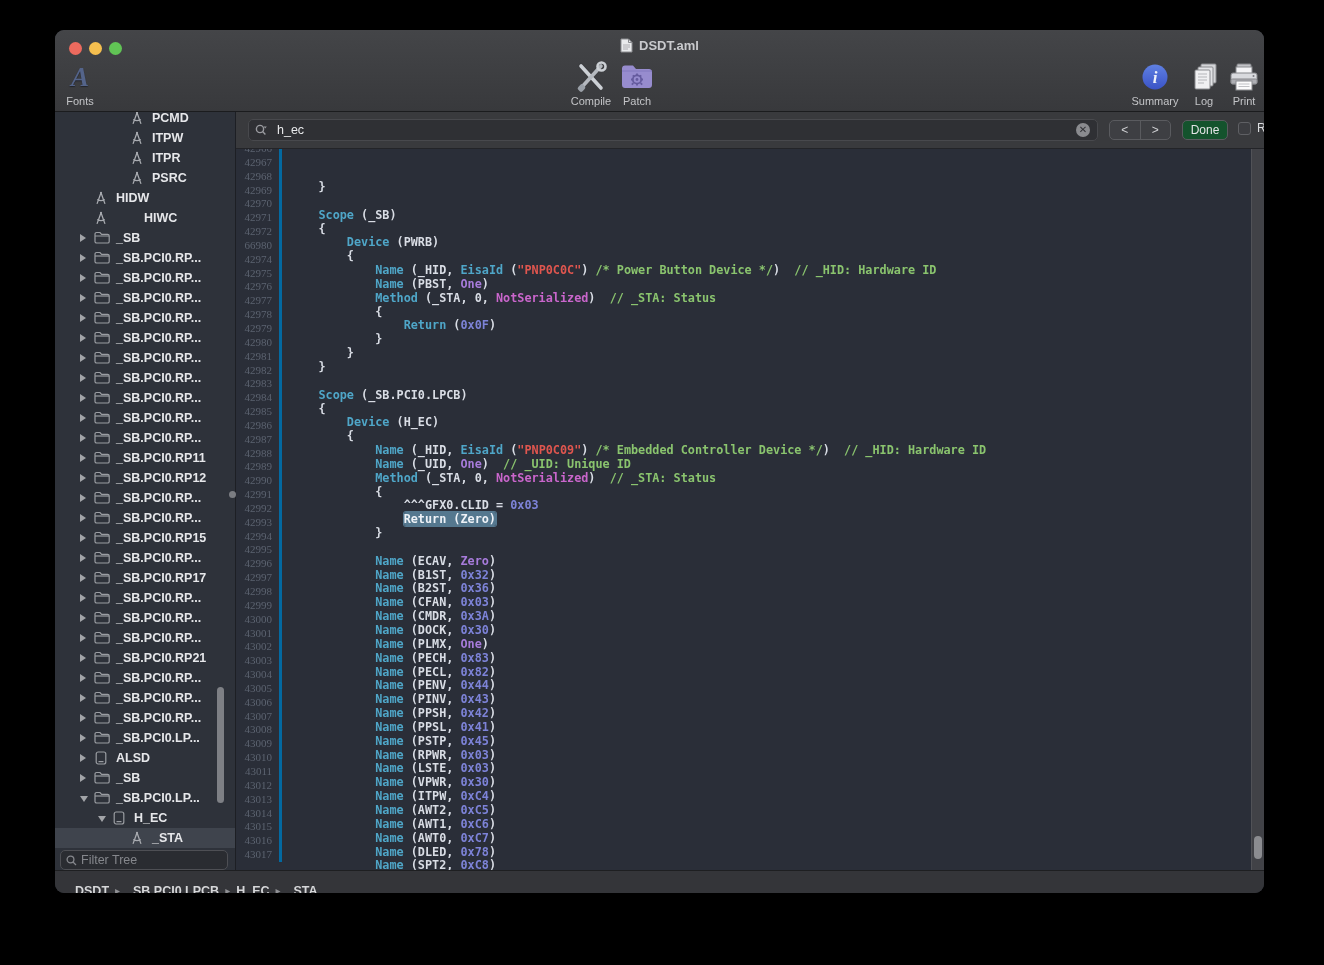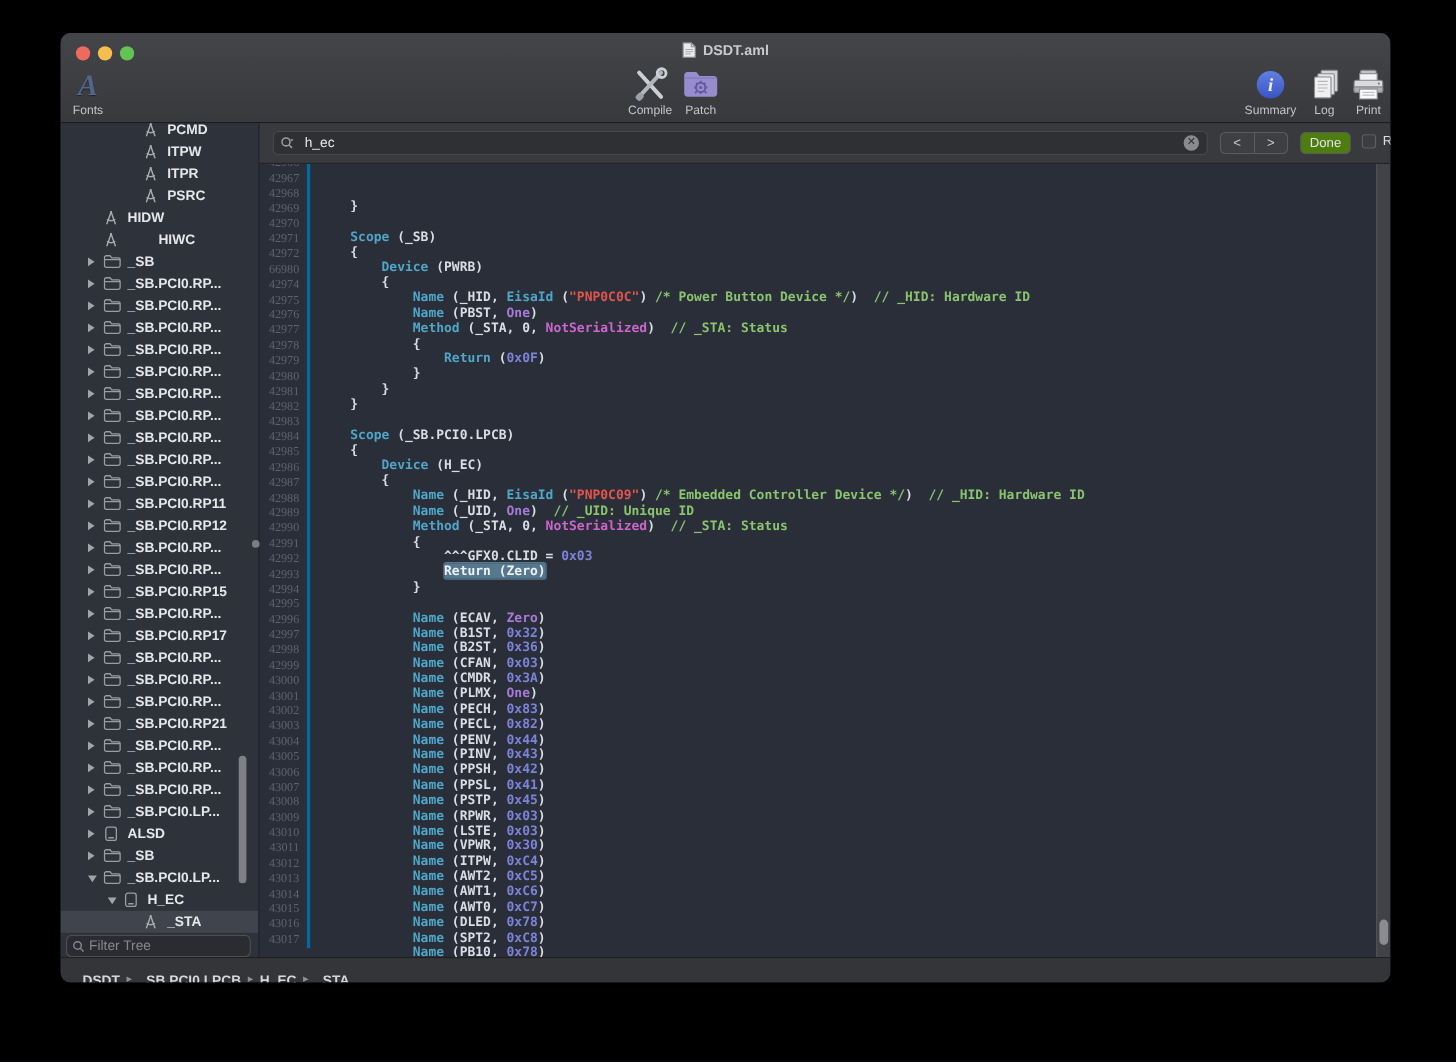--- a/index.html
+++ b/index.html
@@ -45,21 +45,21 @@
   .sfield{position:absolute;left:12px;top:7px;width:850px;height:22px;background:#2f3034;border:1px solid #48494d;
     border-radius:5px;display:flex;align-items:center;box-sizing:border-box;}
   .sfield .q{font-size:12.5px;color:#e8e9eb;margin-left:5px;}
   .clear{position:absolute;right:7px;top:3px;width:14px;height:14px;border-radius:50%;background:#8a8b8f;
     color:#2f3034;font-size:10px;line-height:14px;text-align:center;font-weight:bold;}
   .seg{position:absolute;left:873px;top:8px;width:62px;height:20px;border:1px solid #5a5b5f;border-radius:5px;
     display:flex;box-sizing:border-box;background:#3e3f43;}
   .seg .sb{flex:1;text-align:center;font-size:12px;color:#cfd0d3;line-height:18px;}
   .seg .sb:first-child{border-right:1px solid #5a5b5f;}
   .donebtn{position:absolute;left:946px;top:8px;width:46px;height:20px;border:1px solid #5a5b5f;border-radius:5px;
-    background:#4d7c0f;color:#e3e4e6;font-size:12px;text-align:center;line-height:18px;box-sizing:border-box;}
+    background:#14532d;color:#e3e4e6;font-size:12px;text-align:center;line-height:18px;box-sizing:border-box;}
   .chkwrap{position:absolute;left:1002px;top:9px;display:flex;align-items:center;gap:6px;}
   .chk{width:13px;height:13px;border:1px solid #5f6064;border-radius:3px;background:#3c3d41;box-sizing:border-box;}
   .chkwrap .cl{font-size:12px;color:#dcdde0;}
   .codewrap{position:absolute;left:0;top:37px;right:0;bottom:0;overflow:hidden;}
   .gutter{position:absolute;left:0;top:-7px;width:46px;box-sizing:border-box;border-right:3px solid #0369a1;
     font-family:Liberation Serif, serif;font-size:11px;color:#5c6370;}
   .gutter div{height:13.85px;line-height:13.85px;text-align:right;padding-right:7px;}
   .code{position:absolute;left:46px;top:-7px;right:14px;padding-left:8px;
     font-family:"DejaVu Sans Mono","Liberation Mono",monospace;font-size:11.8px;font-weight:bold;margin-top:39px;}
   .code div{height:13.85px;line-height:13.85px;white-space:pre;}
@@ -751,20 +751,21 @@
             <div><span class="tk-i">            {</span></div>
             <div><span class="tk-i">                </span><span class="tk-wv">^^^GFX0.CLID</span><span class="tk-i"> = </span><span class="tk-n">0x03</span></div>
             <div><span class="tk-i">                </span><span class="tk-hl">Return (Zero)</span></div>
             <div><span class="tk-i">            }</span></div>
             <div></div>
             <div><span class="tk-i">            </span><span class="tk-k">Name</span><span class="tk-i"> (ECAV, </span><span class="tk-e">Zero</span><span class="tk-i">)</span></div>
             <div><span class="tk-i">            </span><span class="tk-k">Name</span><span class="tk-i"> (B1ST, </span><span class="tk-n">0x32</span><span class="tk-i">)</span></div>
             <div><span class="tk-i">            </span><span class="tk-k">Name</span><span class="tk-i"> (B2ST, </span><span class="tk-n">0x36</span><span class="tk-i">)</span></div>
             <div><span class="tk-i">            </span><span class="tk-k">Name</span><span class="tk-i"> (CFAN, </span><span class="tk-n">0x03</span><span class="tk-i">)</span></div>
             <div><span class="tk-i">            </span><span class="tk-k">Name</span><span class="tk-i"> (CMDR, </span><span class="tk-n">0x3A</span><span class="tk-i">)</span></div>
+            <div><span class="tk-i">            </span><span class="tk-k">Name</span><span class="tk-i"> (DOCK, </span><span class="tk-n">0x30</span><span class="tk-i">)</span></div>
             <div><span class="tk-i">            </span><span class="tk-k">Name</span><span class="tk-i"> (PLMX, </span><span class="tk-e">One</span><span class="tk-i">)</span></div>
             <div><span class="tk-i">            </span><span class="tk-k">Name</span><span class="tk-i"> (PECH, </span><span class="tk-n">0x83</span><span class="tk-i">)</span></div>
             <div><span class="tk-i">            </span><span class="tk-k">Name</span><span class="tk-i"> (PECL, </span><span class="tk-n">0x82</span><span class="tk-i">)</span></div>
             <div><span class="tk-i">            </span><span class="tk-k">Name</span><span class="tk-i"> (PENV, </span><span class="tk-n">0x44</span><span class="tk-i">)</span></div>
             <div><span class="tk-i">            </span><span class="tk-k">Name</span><span class="tk-i"> (PINV, </span><span class="tk-n">0x43</span><span class="tk-i">)</span></div>
             <div><span class="tk-i">            </span><span class="tk-k">Name</span><span class="tk-i"> (PPSH, </span><span class="tk-n">0x42</span><span class="tk-i">)</span></div>
             <div><span class="tk-i">            </span><span class="tk-k">Name</span><span class="tk-i"> (PPSL, </span><span class="tk-n">0x41</span><span class="tk-i">)</span></div>
             <div><span class="tk-i">            </span><span class="tk-k">Name</span><span class="tk-i"> (PSTP, </span><span class="tk-n">0x45</span><span class="tk-i">)</span></div>
             <div><span class="tk-i">            </span><span class="tk-k">Name</span><span class="tk-i"> (RPWR, </span><span class="tk-n">0x03</span><span class="tk-i">)</span></div>
             <div><span class="tk-i">            </span><span class="tk-k">Name</span><span class="tk-i"> (LSTE, </span><span class="tk-n">0x03</span><span class="tk-i">)</span></div>

